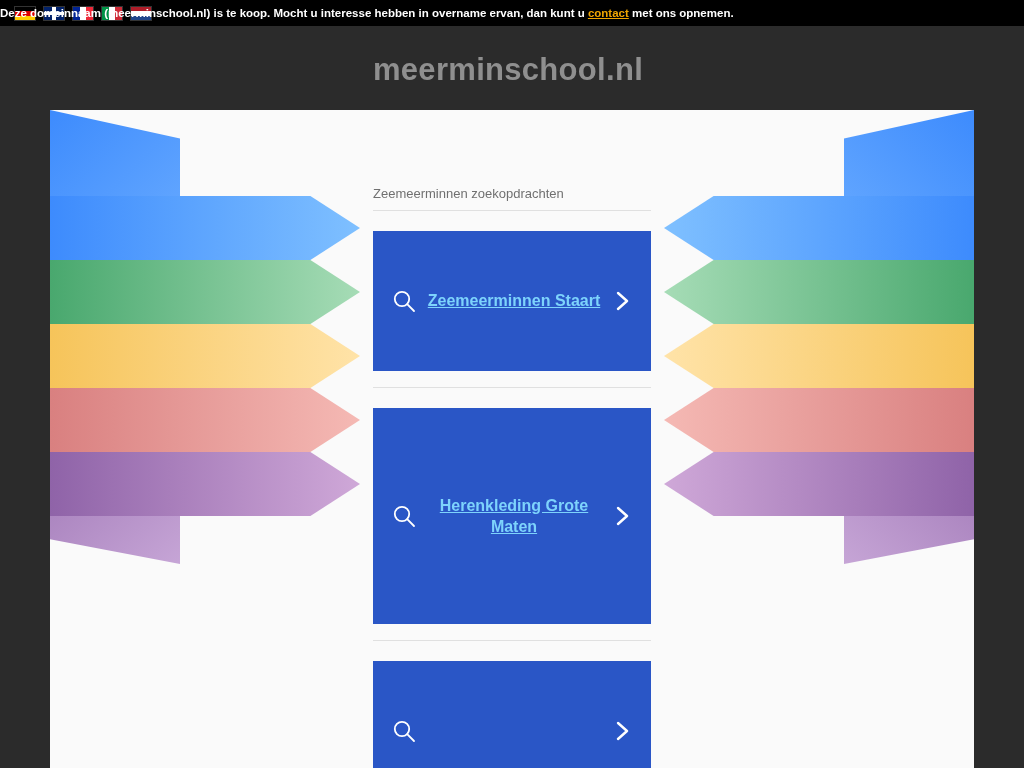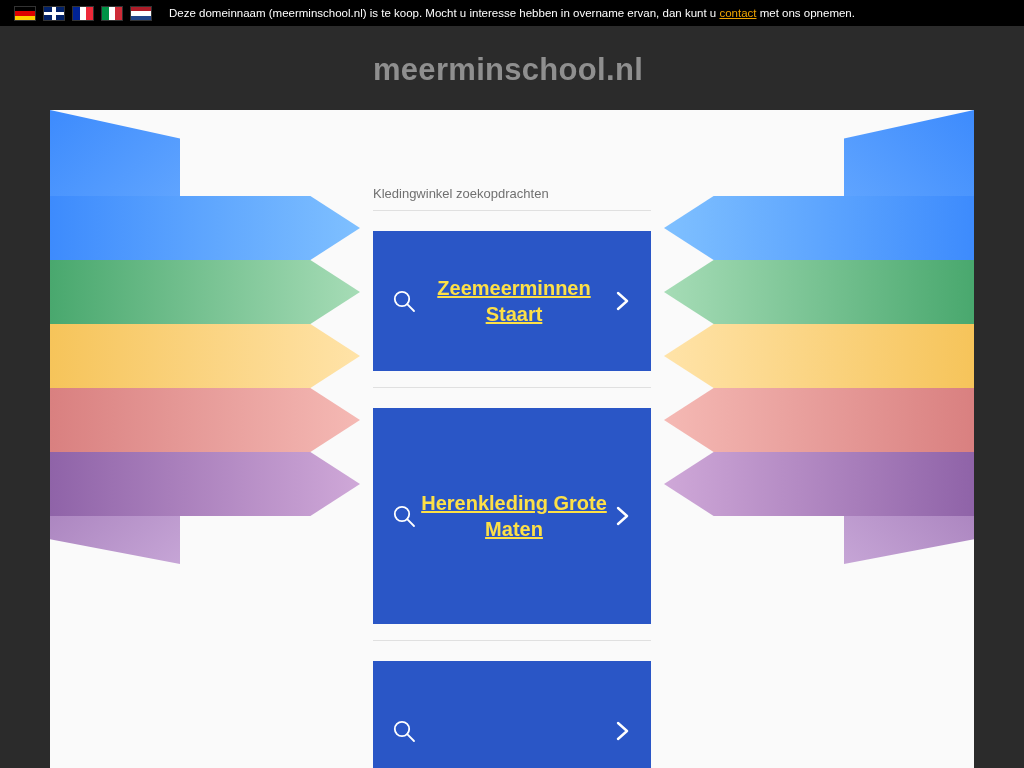--- a/index.html
+++ b/index.html
@@ -44,25 +44,25 @@
       linear-gradient(to right, transparent 44%, #c8102e 44% 56%, transparent 56%),
       #012169;
   }
   .flag-fr { background: linear-gradient(to right, #002395 0 33.3%, #fff 33.3% 66.6%, #ed2939 66.6% 100%); }
   .flag-it { background: linear-gradient(to right, #009246 0 33.3%, #fff 33.3% 66.6%, #ce2b37 66.6% 100%); }
   .flag-nl { background: linear-gradient(to bottom, #ae1c28 0 33.3%, #fff 33.3% 66.6%, #21468b 66.6% 100%); }
 
   .topbar-msg {
     position: absolute;
     left: 0; right: 0;
-    text-align: center;
     color: #fff;
     font-size: 11.5px;
     line-height: 26px;
     pointer-events: none;
+    font-weight: bold;
   }
   .topbar-msg a {
     color: #f0a500;
     text-decoration: underline;
     pointer-events: auto;
   }
 
   
   .site-title {
     text-align: center;
@@ -185,22 +185,22 @@
   .ad-card.tall { min-height: 216px; }
   .search-glyph {
     flex: 0 0 auto;
     width: 26px;
     height: 26px;
   }
   .search-glyph svg { display: block; }
   .ad-text {
     flex: 1 1 auto;
     text-align: center;
-    color: #fde047;
-    font-size: 20px;
+    color: #7dd3fc;
+    font-size: 16px;
     font-weight: bold;
     text-decoration: underline;
     line-height: 1.32;
     white-space: nowrap;
     overflow: visible;
     padding: 0 4px;
   }
   .ad-text.wrap { white-space: normal; }
   .chevron-right {
     flex: 0 0 auto;
@@ -300,21 +300,21 @@
       </div>
     <div class="chev c4">
         <i></i>
       </div>
     <div class="chev c5">
         <i></i>
       </div>
   </div>
 
   <div class="center">
-    <div class="related-label">Kledingwinkel zoekopdrachten</div>
+    <div class="related-label">Zeemeerminnen zoekopdrachten</div>
 
     <div class="ad-item">
       <div class="ad-card">
         <span class="search-glyph">
           <svg width="26" height="26" viewBox="0 0 26 26">
               <circle cx="11" cy="11" r="7.2" fill="none" stroke="#ffffff" stroke-width="1.8"></circle>
               <line x1="16.2" y1="16.2" x2="23" y2="23" stroke="#ffffff" stroke-width="1.8" stroke-linecap="round"></line>
             </svg>
         </span>
         <span class="ad-text wrap">Zeemeerminnen Staart</span>

